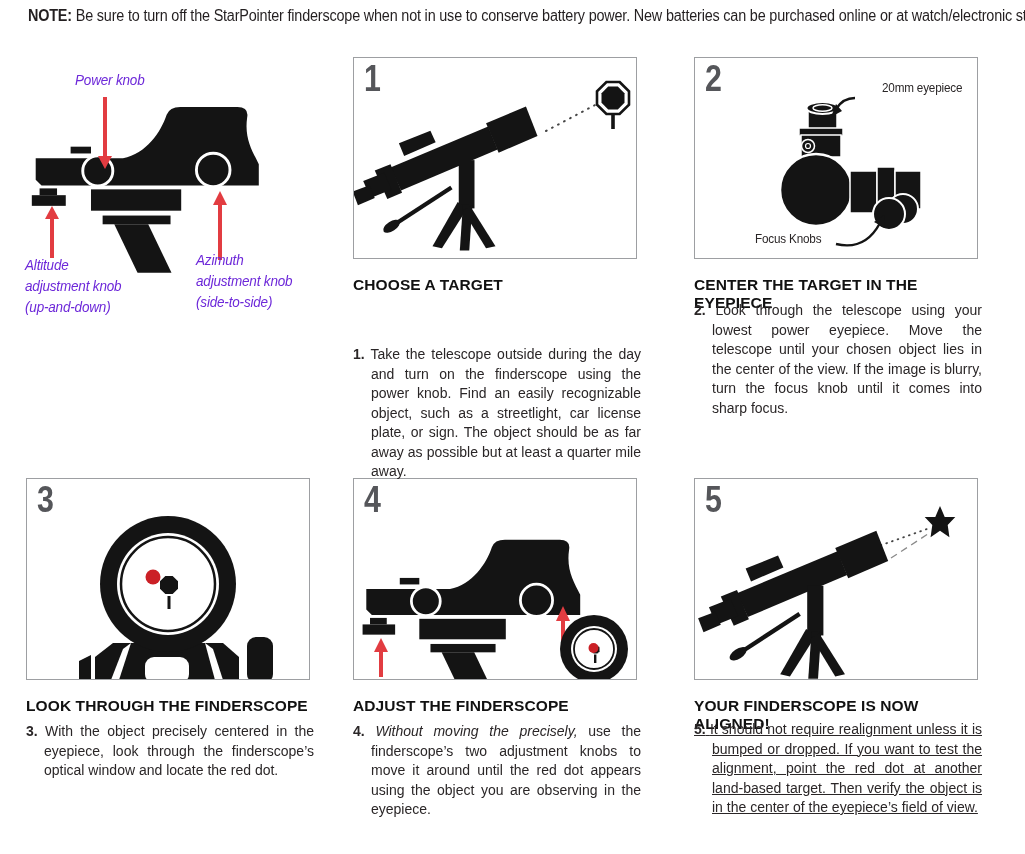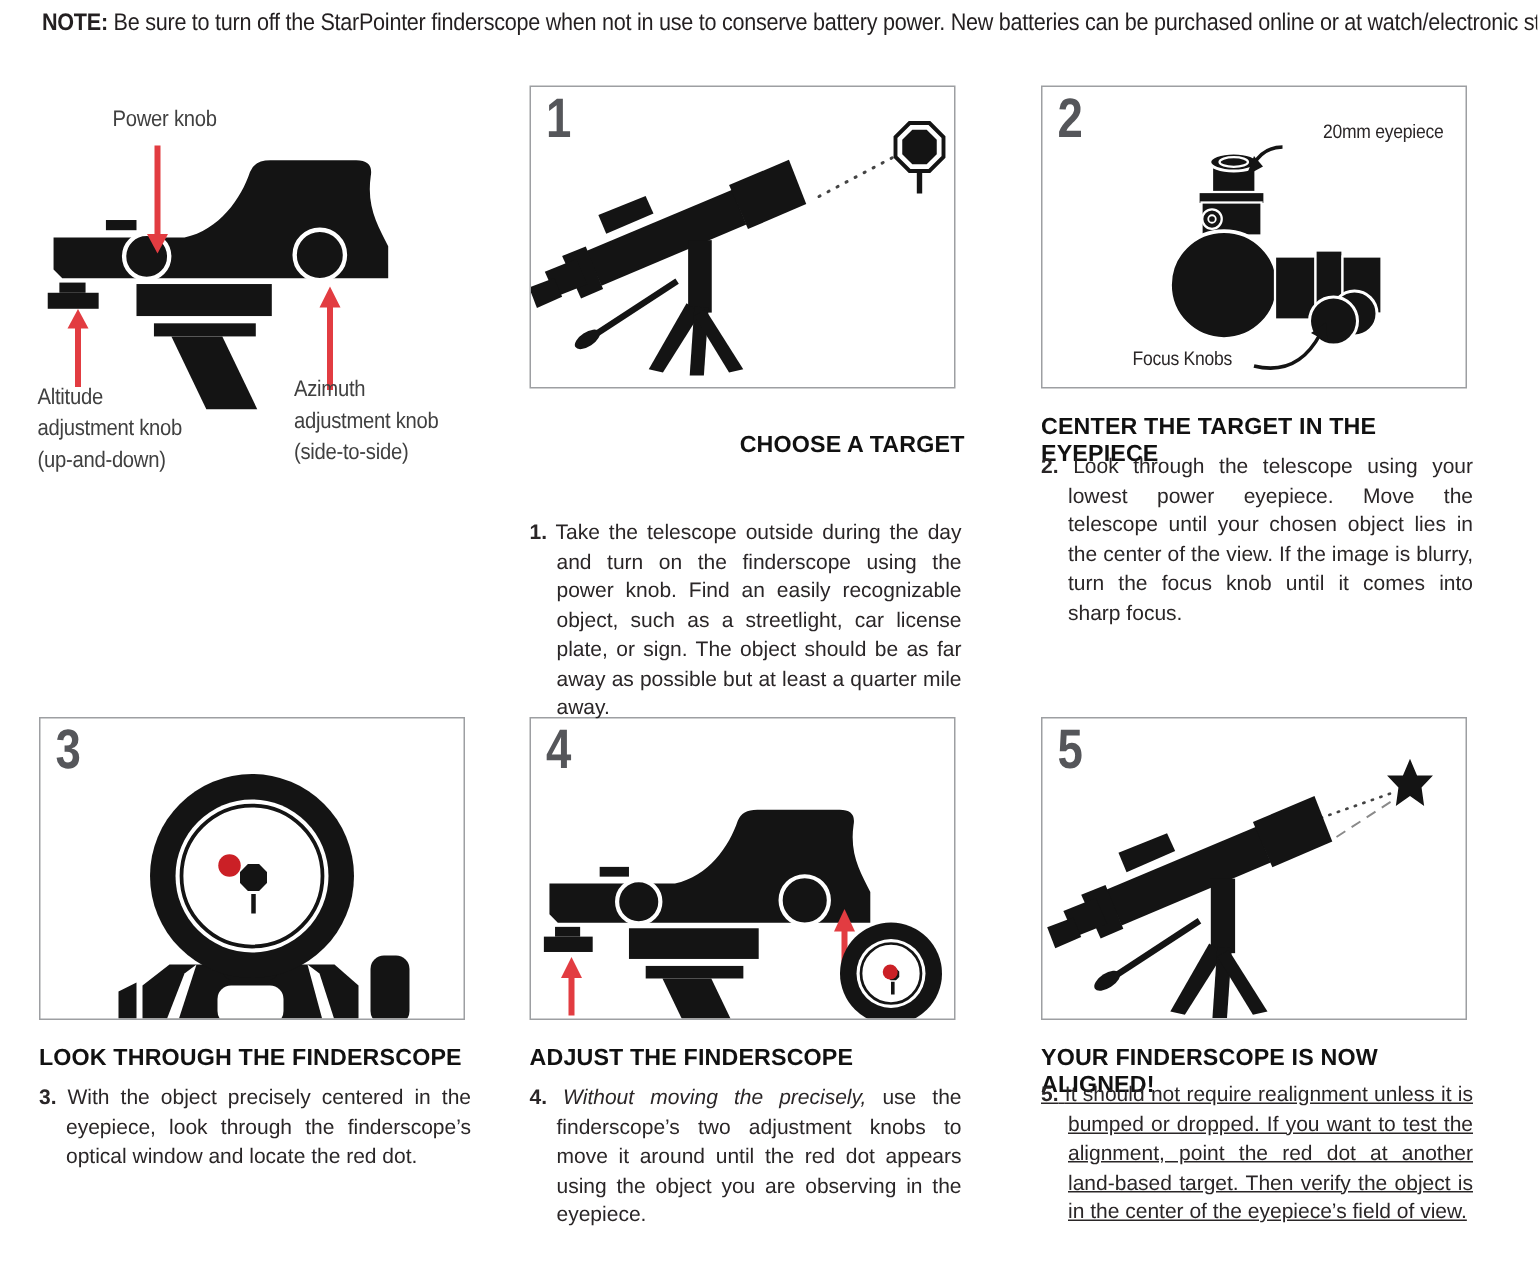--- a/index.html
+++ b/index.html
@@ -17,21 +17,21 @@
   .panel-num{position:absolute;left:10px;top:2px;font-size:37px;font-weight:bold;
              color:#55565a;transform:scaleX(.82);transform-origin:left top;line-height:1;}
   
   .step-head{position:absolute;width:290px;font-size:15.5px;font-weight:bold;
              letter-spacing:.1px;color:#111;}
   .step-body{position:absolute;width:288px;font-size:14px;line-height:19.5px;
              text-align:justify;color:#2a2627;}
   .step-body p{margin:0;padding-left:18px;text-indent:-18px;}
   .step-body b{font-weight:bold;}
   
-  .fig-label{position:absolute;font-size:15px;line-height:21px;color:#404040;}
+  .fig-label{position:absolute;font-size:15px;line-height:21px;color:#6d28d9;font-style:italic;}
   .small-label{position:absolute;font-size:13px;color:#2a2627;}
   svg{display:block;}
 </style>
 </head>
 <body>
 
 <svg width="0" height="0" style="position:absolute" aria-hidden="true">
   <defs>
 
     <g id="fs" fill="#141414">
@@ -201,21 +201,21 @@
   <div class="panel" style="left:694px;top:478px;">
     <svg width="282" height="200" viewBox="0 0 282 200">
       <line x1="78" y1="104" x2="232" y2="50" stroke="#444" stroke-width="1.8" stroke-dasharray="0.8 5.2" stroke-linecap="round"></line>
       <line x1="196" y1="79" x2="236" y2="53" stroke="#8a8a8a" stroke-width="1.3" stroke-dasharray="7 5"></line>
       <path transform="translate(245,43) scale(1.15)" fill="#141414" d="M0,-14 L4.1,-4.3 L13.3,-4.3 L6.7,2.6 L8.2,13.3 L0,7.5 L-8.2,13.3 L-6.7,2.6 L-13.3,-4.3 L-4.1,-4.3 Z"></path>
       <use href="#scope" transform="translate(-12,-25) scale(1.08)"></use>
     </svg>
     <div class="panel-num">5</div>
   </div>
 
-  <div class="step-head" style="left:353px;top:288px;text-align:right;">CHOOSE A TARGET</div>
+  <div class="step-head" style="left:353px;top:276px;">CHOOSE A TARGET</div>
   <div class="step-body" style="left:353px;top:301px;margin-top:44px;">
     <p><b>1.</b>
        <span>Take the telescope outside during the day and turn on the finderscope using the power knob. Find an easily recognizable object, such as a streetlight, car license plate, or sign. The object should be as far away as possible but at least a quarter mile away.</span></p>
   </div>
 
   <div class="step-head" style="left:694px;top:276px;">CENTER THE TARGET IN THE EYEPIECE</div>
   <div class="step-body" style="left:694px;top:301px;">
     <p><b>2.</b>
        <span>Look through the telescope using your lowest power eyepiece. Move the telescope until your chosen object lies in the center of the view. If the image is blurry, turn the focus knob until it comes into sharp focus.</span></p>
   </div>

